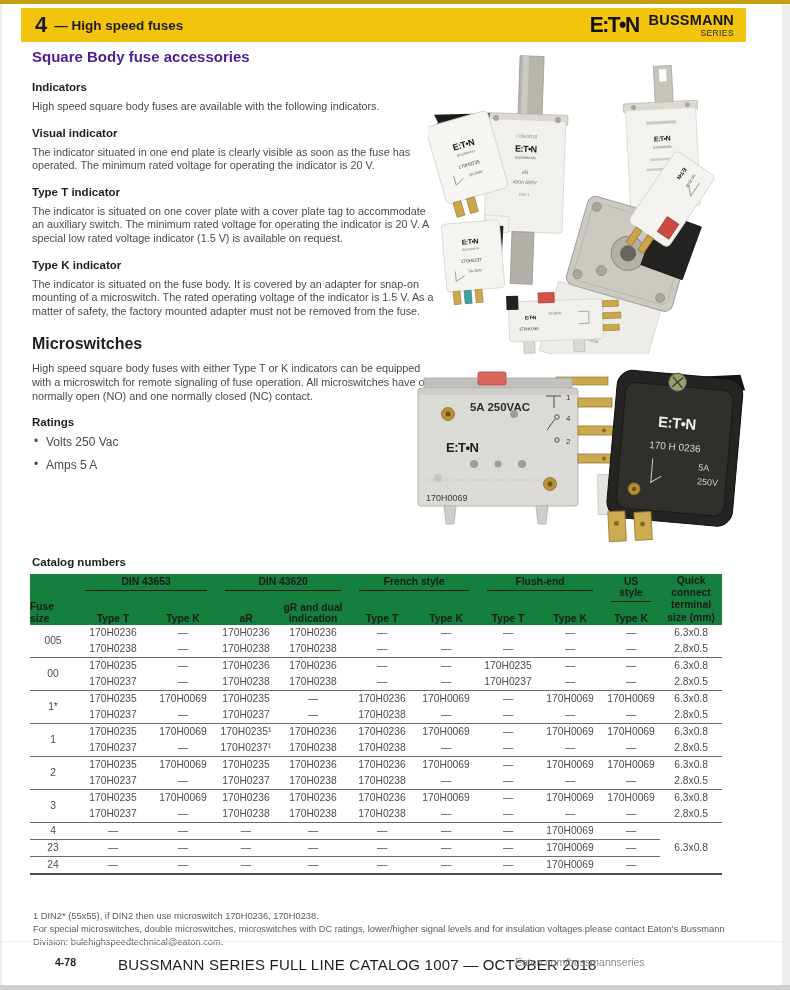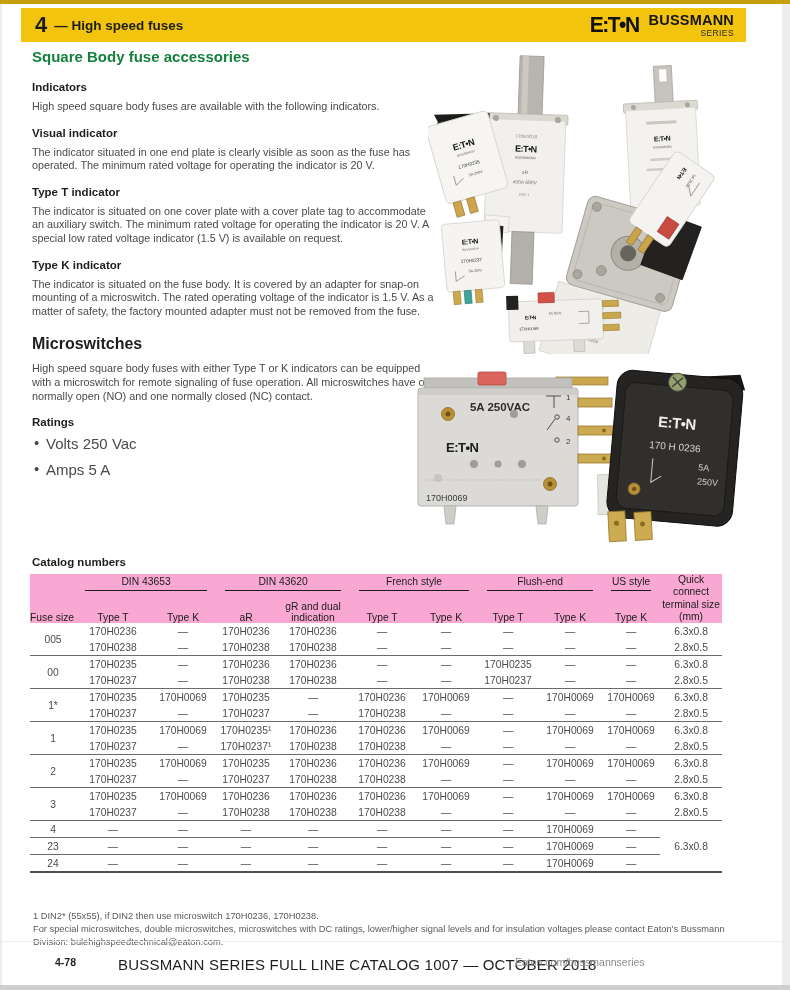--- a/index.html
+++ b/index.html
@@ -18,39 +18,39 @@
   .banner-title{font-size:13.5px;font-weight:bold;color:#1d1d1d;}
   .banner-right{position:absolute;right:12px;top:0;height:34px;display:flex;align-items:center;gap:10px;}
   .eaton-logo{font-size:21px;font-weight:900;letter-spacing:-1.5px;color:#111;
               font-family:"Liberation Sans",sans-serif;transform:scaleY(1.05);}
   .series-block{display:flex;flex-direction:column;align-items:flex-end;line-height:1;}
   .series-name{font-size:14.5px;font-weight:bold;color:#151515;letter-spacing:.2px;}
   .series-sub{font-size:8.5px;color:#2a2a2a;margin-top:1px;letter-spacing:.4px;}
 
   
   .leftcol{position:absolute;left:32px;top:48px;width:407px;}
-  .h1{font-size:15px;font-weight:bold;color:#15803d;margin:0 0 16px 0;}
+  .h1{font-size:15px;font-weight:bold;color:#4c1d95;margin:0 0 16px 0;}
   .h2{font-size:16px;font-weight:bold;color:#1e1e1e;margin:17px 0 9px 0;}
   .h3{font-size:11.5px;font-weight:bold;color:#1e1e1e;margin:13px 0 7px 0;}
   .h3.first{margin-top:2px;}
   .para{font-size:10.8px;line-height:13.6px;color:#4a4a4a;margin:0 0 7px 0;}
   .ratings-list{margin:2px 0 0 2px;padding:0;list-style:none;}
-  .ratings-list li{font-size:15px;color:#4a4a4a;margin:0 0 9px 0;padding-left:12px;position:relative;}
+  .ratings-list li{font-size:12px;color:#4a4a4a;margin:0 0 9px 0;padding-left:12px;position:relative;}
   .ratings-list li::before{content:"•";position:absolute;left:0;top:-1px;color:#4a4a4a;}
 
   
   .photo1{position:absolute;left:428px;top:54px;width:340px;height:300px;}
   .photo2{position:absolute;left:388px;top:362px;width:372px;height:192px;}
 
   
   .tablesec{position:absolute;left:30px;top:556px;width:694px;}
   .tbl-heading{font-size:11.5px;font-weight:bold;color:#1e1e1e;margin:0 0 6px 2px;}
   table.catalog{border-collapse:collapse;width:692px;table-layout:fixed;
                 border-bottom:2px solid #4f4f4f;}
-  table.catalog thead th{background:#f9a8d4;color:#1b1b1b;font-weight:normal;font-size:10.3px;padding:0;}
+  table.catalog thead th{background:#15803d;color:#1b1b1b;font-weight:bold;font-size:10.3px;padding:0;}
   th.th-group{vertical-align:top;padding-top:3px;}
   th.th-group div{border-bottom:1.6px solid #1b1b1b;margin:0 9px;padding:2px 0 3px 0;}
   th.th-fuse{vertical-align:bottom;text-align:left;padding:0 0 4px 5px;line-height:1.15;}
   th.th-col{vertical-align:bottom;padding:3px 1px 4px 1px;line-height:1.1;}
   th.th-quick{vertical-align:middle;padding:2px 3px;line-height:1.2;font-size:10px;}
   table.catalog td{text-align:center;font-size:10.3px;color:#4c4c4c;padding:2.5px 1px;}
   td.size-cell{color:#4c4c4c;}
   tr.group-start td{border-top:1px solid #6b6b6b;}
   tr.first-row td{border-top:none;}
 

